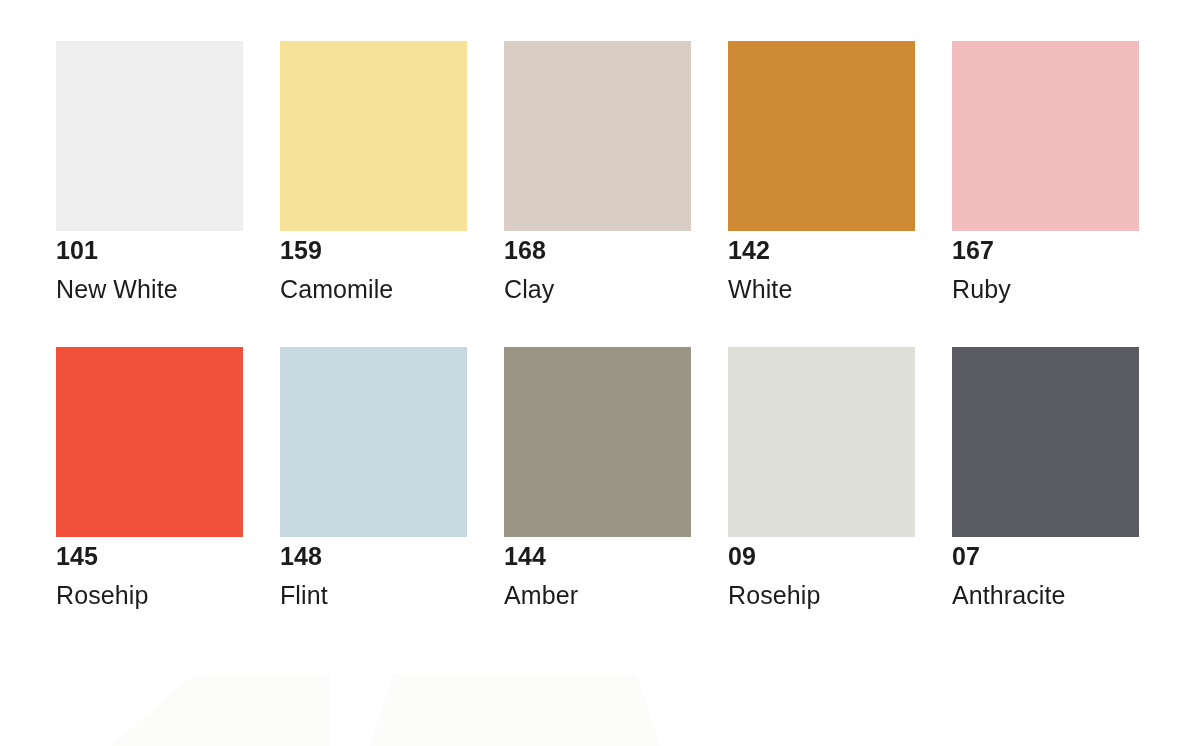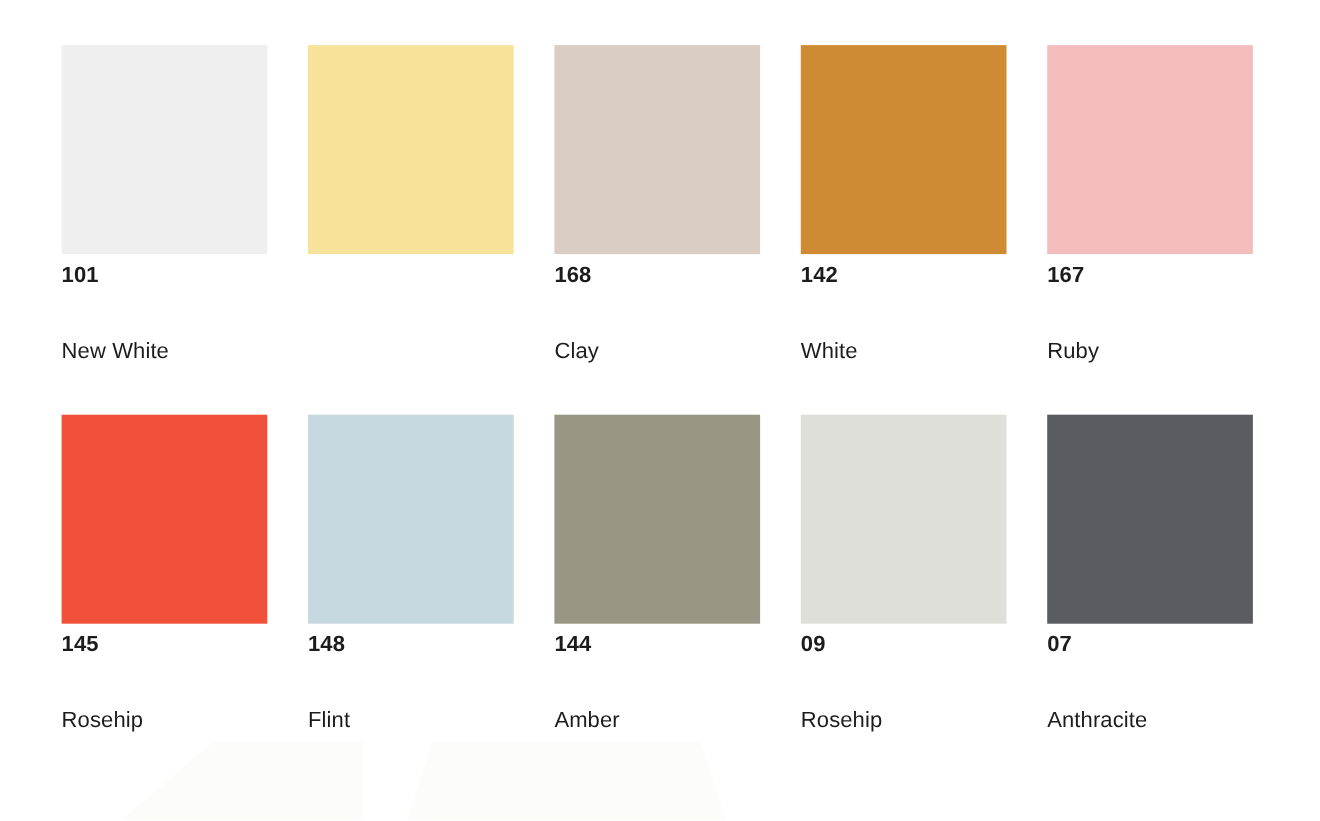--- a/index.html
+++ b/index.html
@@ -73,53 +73,56 @@
   }
 
   .swatch-meta {
     padding-top: 27px;
   }
 
   .swatch-code,
   .swatch-name {
     display: block;
     color: #1c1c1c;
-    font-size: 20px;
+    font-size: 25px;
     line-height: 39px;
     letter-spacing: 0.1px;
     white-space: nowrap;
   }
 
   .swatch-code {
     font-weight: 700;
   }
 
   .swatch-name {
     font-weight: 400;
-    margin-top: 30px;
   }
 </style>
 </head>
 <body>
 
 <div class="watermark-layer">
   <div class="wm-shape wm-a"></div>
   <div class="wm-shape wm-b"></div>
 </div>
 
 <div class="palette-grid" id="palette-grid">
     <div class="swatch-card">
     <span class="swatch-chip" style="background: rgb(239, 239, 240);"></span>
     <span class="swatch-meta">
       <span class="swatch-code">101</span>
       <span class="swatch-name">New White</span>
     </span>
   </div>
     <div class="swatch-card">
     <span class="swatch-chip" style="background: rgb(247, 226, 154);"></span>
+    <span class="swatch-meta">
+      <span class="swatch-code">159</span>
+      <span class="swatch-name">Camomile</span>
+    </span>
   </div>
     <div class="swatch-card">
     <span class="swatch-chip" style="background: rgb(217, 205, 196);"></span>
     <span class="swatch-meta">
       <span class="swatch-code">168</span>
       <span class="swatch-name">Clay</span>
     </span>
   </div>
     <div class="swatch-card">
     <span class="swatch-chip" style="background: rgb(206, 139, 51);"></span>

